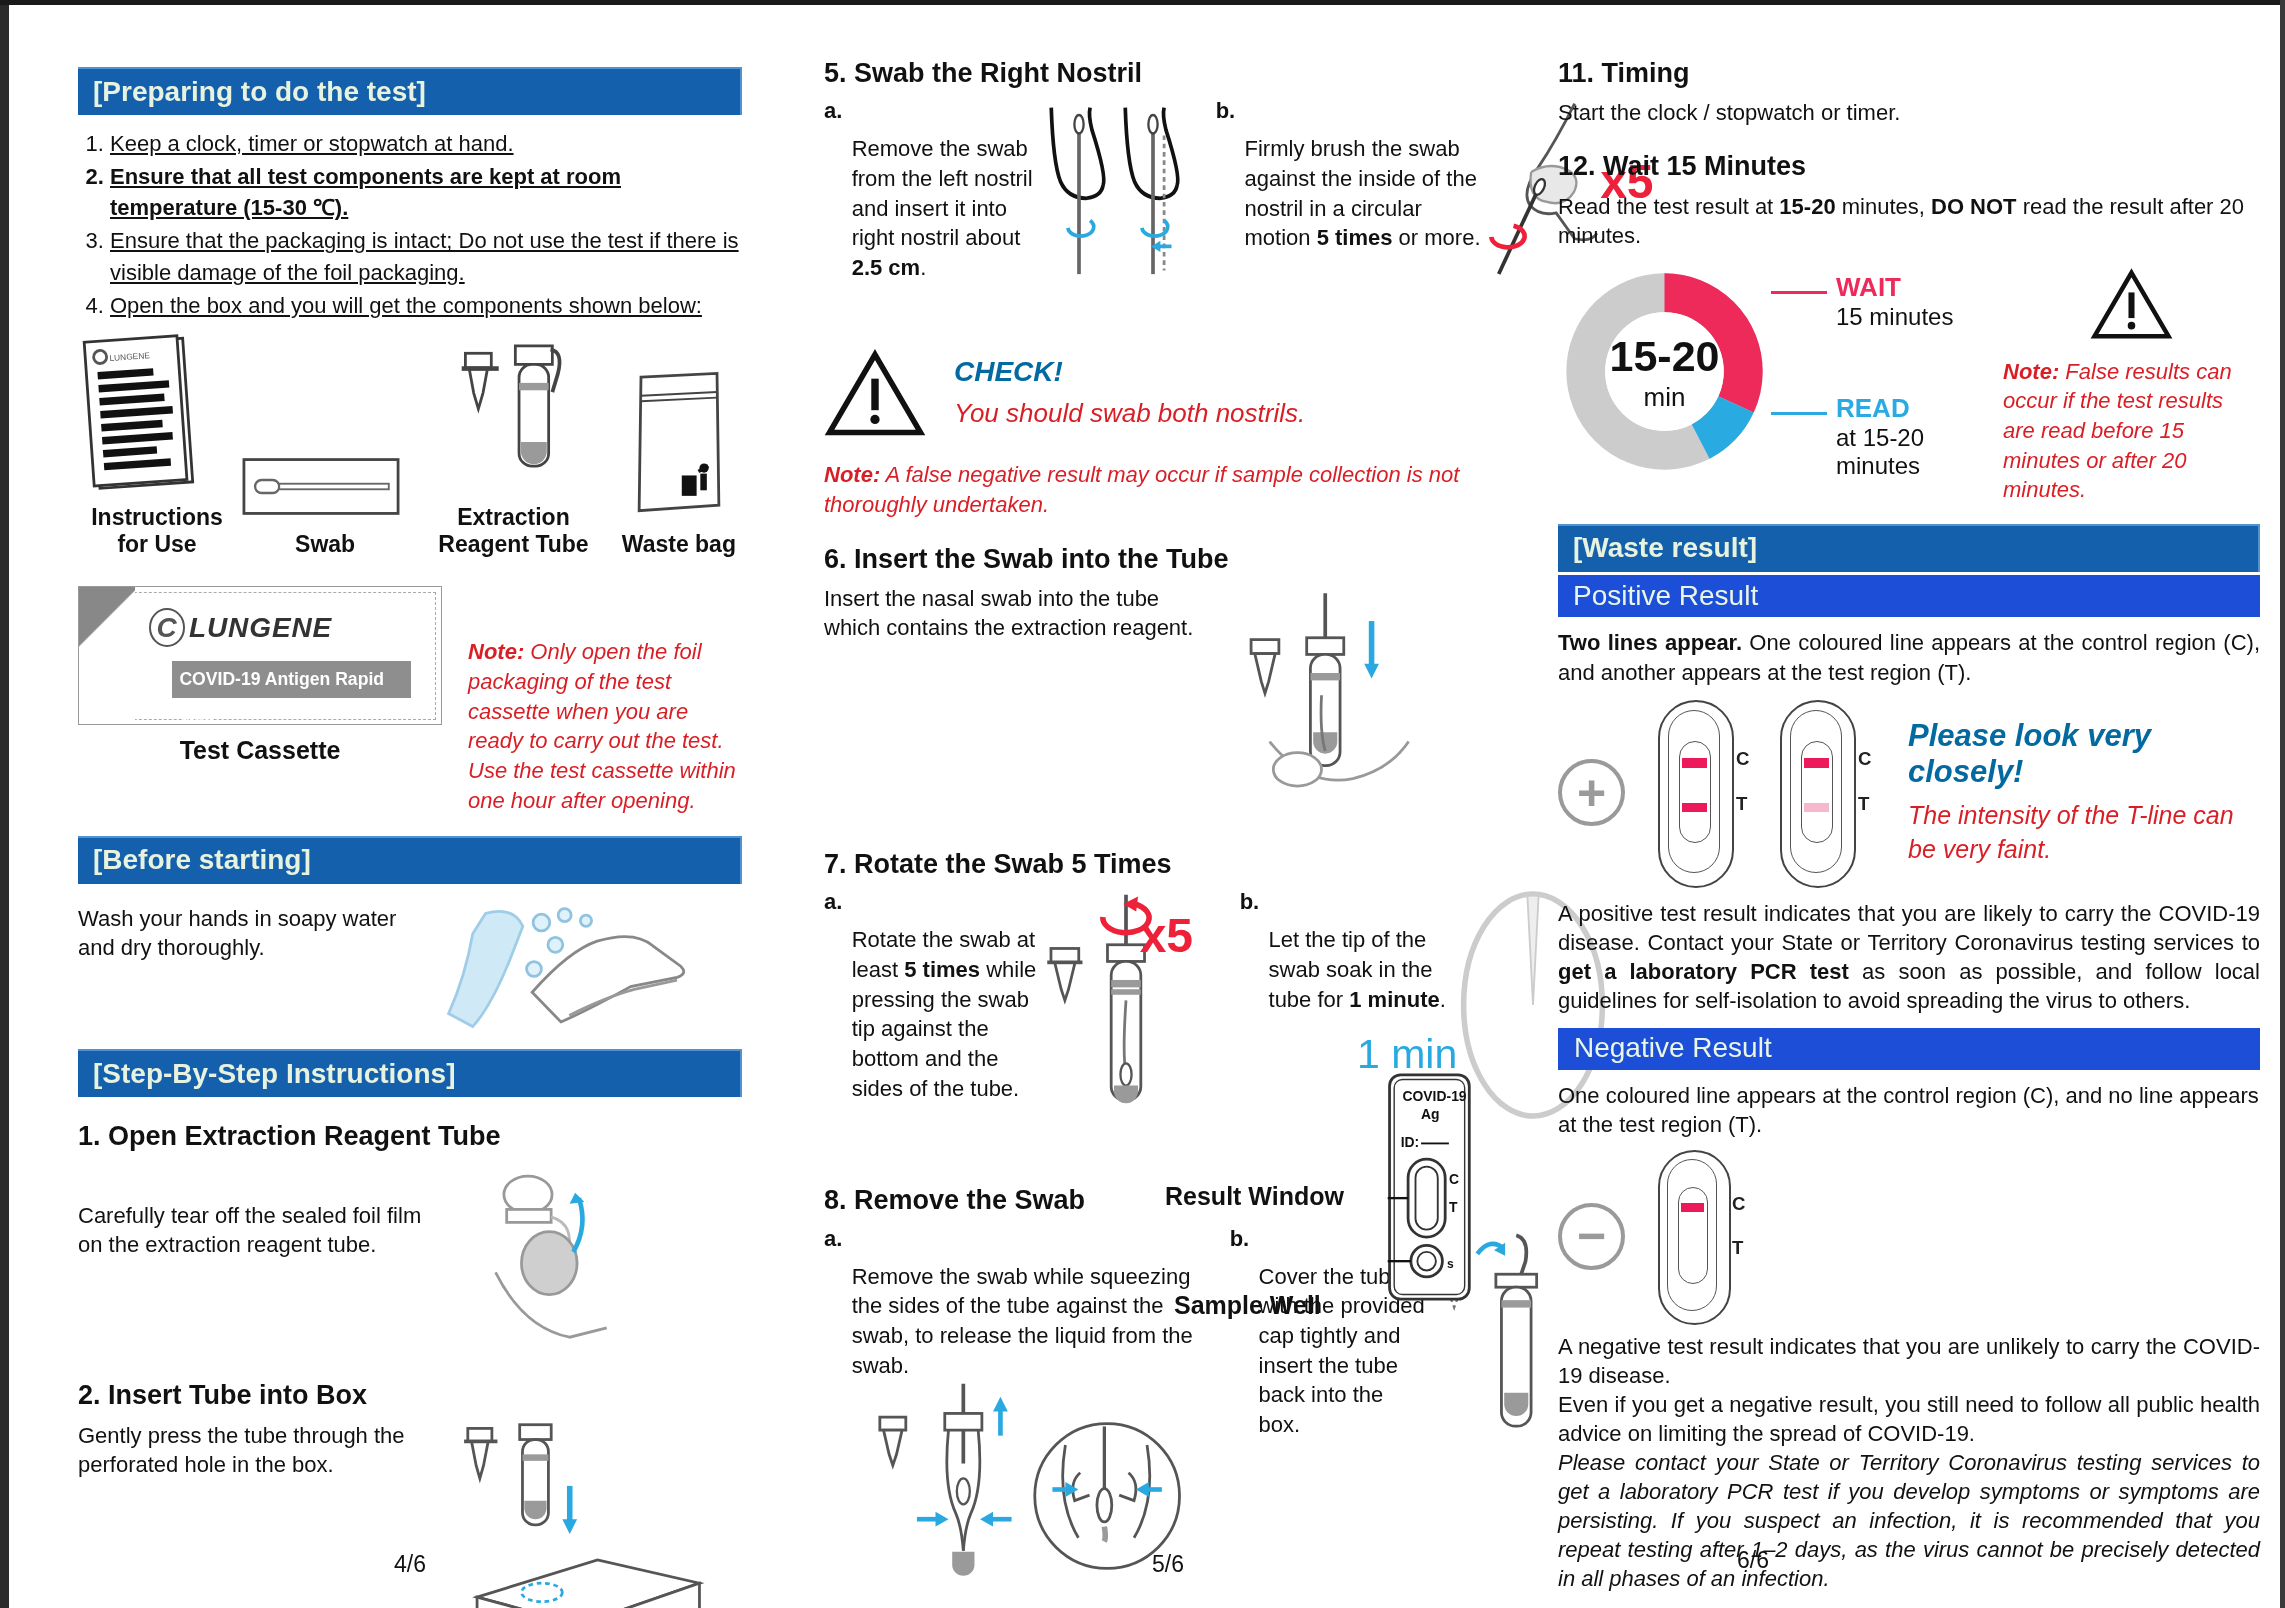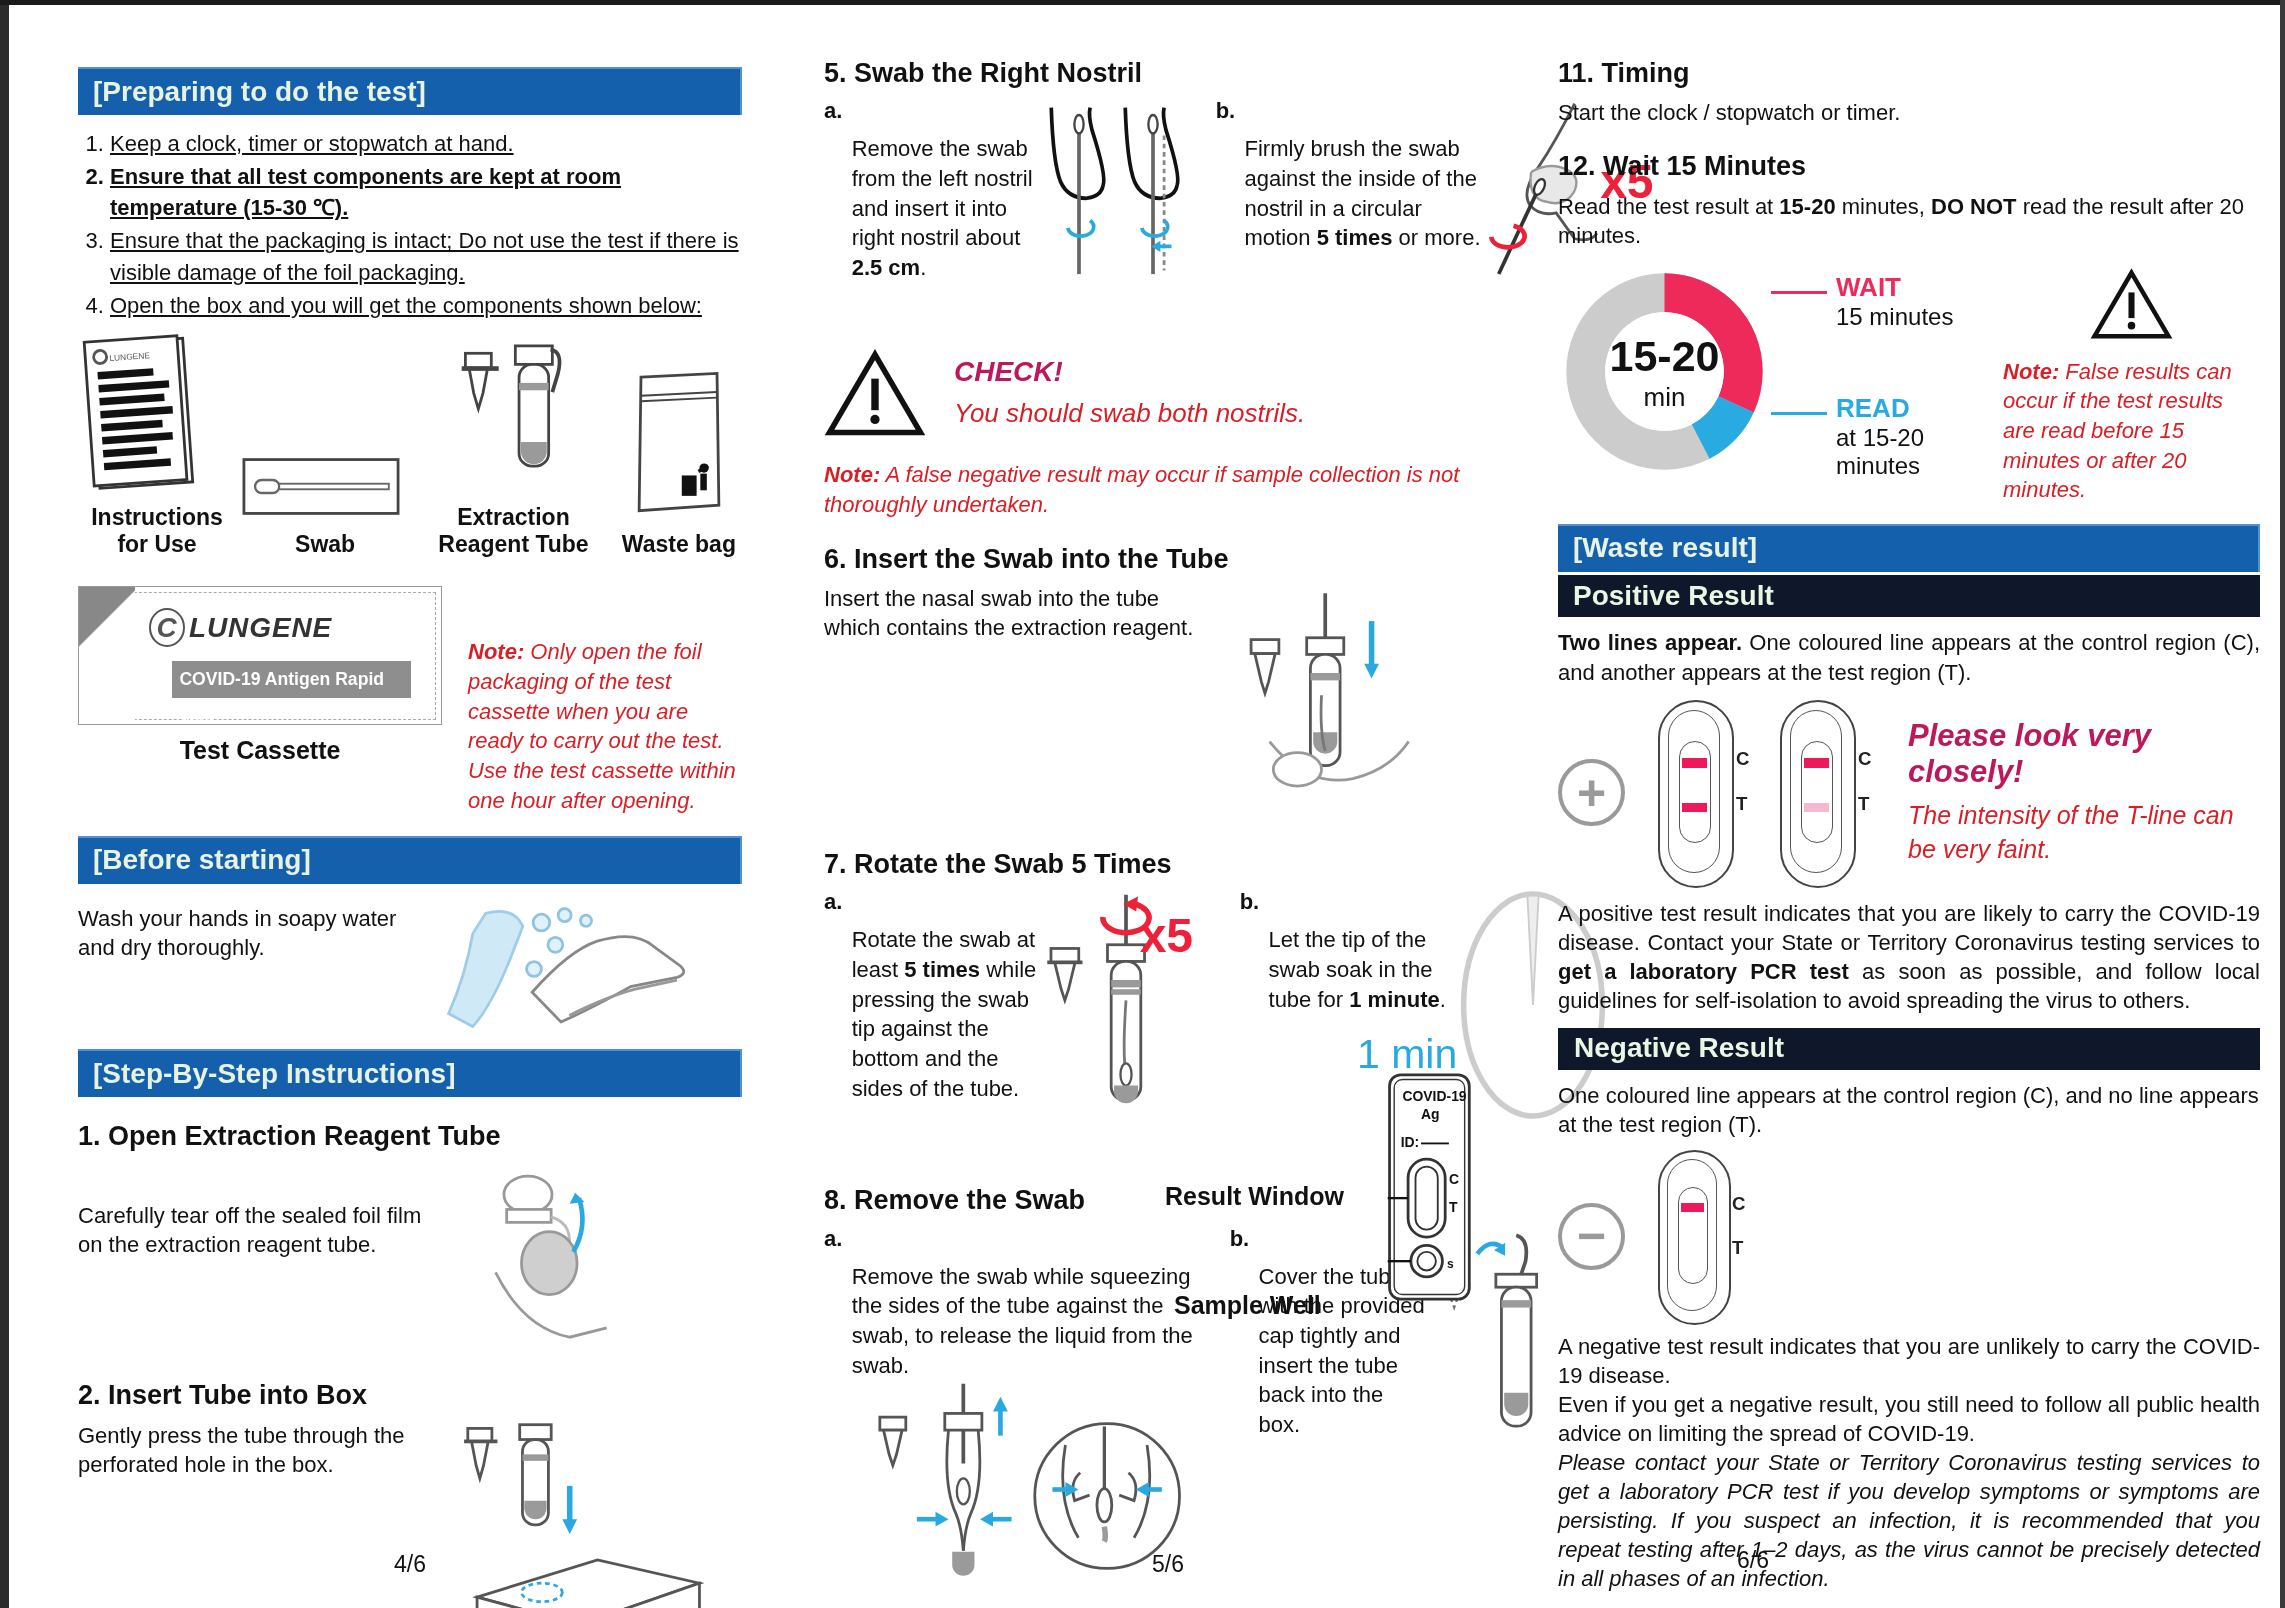--- a/index.html
+++ b/index.html
@@ -5,25 +5,25 @@
   html,body{margin:0;padding:0;}
   body{width:2286px;height:1608px;background:#fff;font-family:"Liberation Sans",sans-serif;color:#111;position:relative;overflow:hidden;}
   #edgeL{position:absolute;left:0;top:0;width:9.3px;height:1608px;background:#2b2b2b;}
   #edgeT{position:absolute;left:0;top:0;width:2286px;height:4.6px;background:#1a1a1a;}
   #edgeR{position:absolute;right:0;top:0;width:5.6px;height:1608px;background:#3a3a3a;}
   .col{position:absolute;top:0;}
   #col1{left:78px;width:664px;}
   #col2{left:824px;width:688px;}
   #col3{left:1558px;width:702px;}
   .bar{background:#1560ac;color:#e7f3df;font-weight:bold;font-size:28px;padding:6.5px 15px 7.4px;border-top:2.8px solid #4f93d2;border-right:2.8px solid #4f93d2;}
-  .subbar{background:#0f172a;color:#e9f6e3;font-weight:bold;font-size:28px;padding:4.6px 15px 5.6px;}
+  .subbar{background:#1d4ed8;color:#e9f6e3;font-weight:normal;font-size:28px;padding:4.6px 15px 5.6px;}
   .body{font-size:22px;line-height:1.32;}
   .bold{font-weight:bold;}
   .stephead{font-size:27px;font-weight:bold;margin:24px 0 9.3px;}
-  .red{color:#be185d;}
+  .red{color:#0369a1;}
   .rednote{color:#d91f26;font-style:italic;font-size:22px;line-height:1.35;}
   .rednote b{font-weight:bold;}
   ol.prep{margin:13px 0 0 0;padding-left:32px;text-decoration:underline;}
   ol.prep li{font-size:22px;line-height:1.42;margin-bottom:1.9px;}
   .abrow{display:flex;margin-top:5.6px;}
   .abcell{flex:1;display:flex;}
   .abdiv{width:1.9px;background:#8fbe8f;margin:0 13px;}
   .ablabel{font-weight:bold;font-size:22px;margin-right:9.3px;}
   .abtext{font-size:22px;line-height:1.35;margin-top:36px;}
   .complabel{font-weight:bold;font-size:23px;text-align:center;margin-top:9.3px;}

